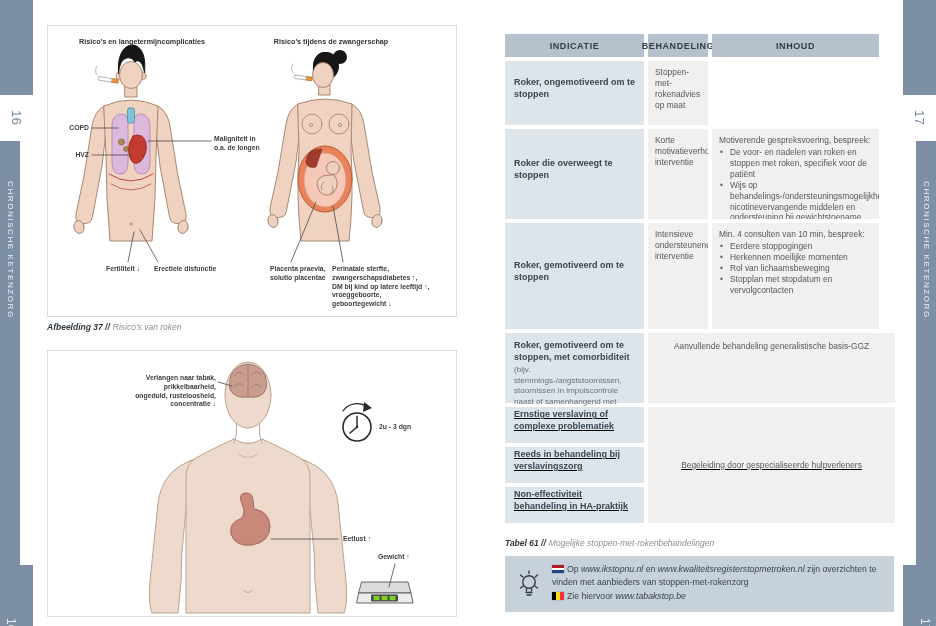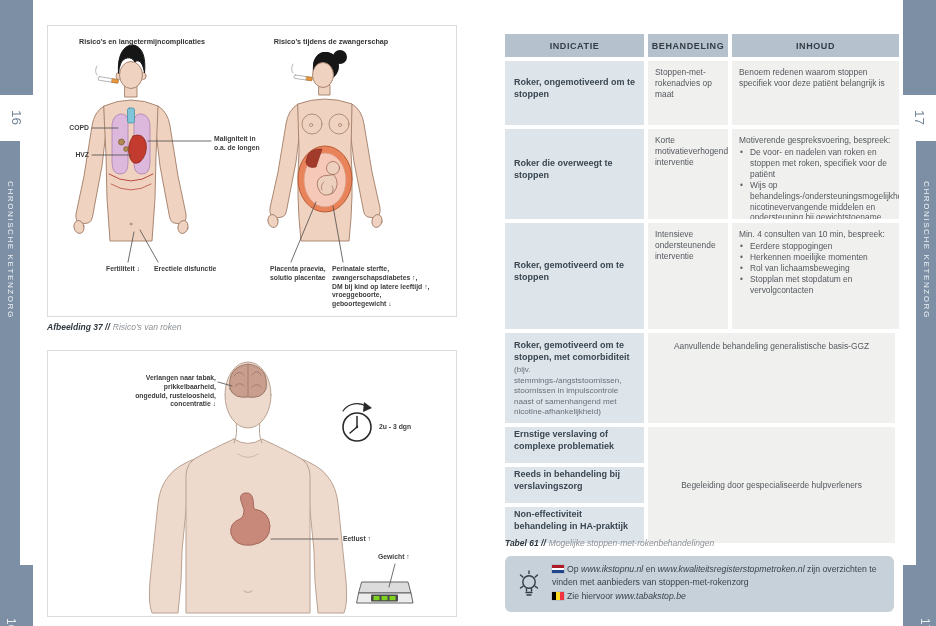--- a/index.html
+++ b/index.html
@@ -33,41 +33,41 @@
   .caption{position:absolute;font-size:8.5px;color:#8c9196;font-style:italic;}
   .caption b{color:#30393f;margin-right:3px;}
   #cap1{left:47px;top:322px;}
 
   
   #tablewrap{position:absolute;left:505px;top:34px;width:390px;display:flex;flex-direction:column;gap:4px;}
   .trow{display:flex;gap:4px;}
   .hcell{background:var(--table-header-bg,#b5c2ce);height:23px;display:flex;align-items:center;justify-content:center;
          font-size:9px;font-weight:bold;letter-spacing:.6px;color:#333c45;}
   .w-ind{width:139px;flex:none;}
-  .w-beh{width:80px;flex:none;}
+  .w-beh{width:60px;flex:none;}
   .w-inh{width:167px;flex:none;}
   .w-merged{width:247px;flex:none;}
   .indcell{background:var(--indication-bg,#dde4ea);box-sizing:border-box;padding:5px 8px 13px 9px;
            display:flex;flex-direction:column;justify-content:center;}
   .indcell .ttl{font-size:9px;font-weight:bold;color:#3a4650;line-height:1.3;}
   .indcell .note{font-size:8.1px;color:#67707a;line-height:1.3;margin-top:2px;}
   .gcell{background:var(--cell-bg,#f0f0ee);box-sizing:border-box;padding:6px 7px;
          font-size:8.4px;color:#54595e;line-height:1.3;overflow:hidden;}
   .gcell ul{margin:1px 0 0 0;padding:0 0 0 9px;list-style:none;}
   .gcell li{position:relative;padding-left:2px;}
   .gcell li::before{content:"•";position:absolute;left:-8px;color:#5b6167;}
   .mergecell{background:var(--cell-bg,#f0f0ee);box-sizing:border-box;text-align:center;
              font-size:8.4px;color:#54595e;}
   .m-top{padding-top:8px;}
   .m-center{display:flex;align-items:center;justify-content:center;}
   #cap2{left:505px;top:538px;text-align:right;}
 
   
   #tipbox{position:absolute;left:505px;top:556px;width:389px;height:56px;background:var(--tipbox-bg,#c7d1d9);
-          border-radius:6px;box-sizing:border-box;}
+          border-radius:1px;box-sizing:border-box;}
   #tipicon{position:absolute;left:11px;top:13px;}
   #tiptext{position:absolute;left:47px;top:7px;width:332px;font-size:8.7px;color:#39434d;line-height:1.55;}
   .flag{display:inline-block;width:12px;height:8px;margin-right:3px;vertical-align:-1px;box-shadow:0 0 0 .5px rgba(0,0,0,.15);}
   .flag-nl{background:linear-gradient(to bottom,#ae1c28 33%,#fff 33%,#fff 66%,#21468b 66%);}
   .flag-be{background:linear-gradient(to right,#000 33%,#fdda24 33%,#fdda24 66%,#ef3340 66%);}
   .url{font-style:italic;}
 </style>
 </head>
 <body>
 
@@ -257,21 +257,20 @@
       <div class="hcell w-ind">INDICATIE</div>
       <div class="hcell w-beh">BEHANDELING</div>
       <div class="hcell w-inh">INHOUD</div>
     </div>
 
     <div class="trow" style="height:64px;">
       <div class="indcell w-ind">
           <div class="ttl">Roker, ongemotiveerd om te stoppen</div>
         </div>
       <div class="gcell w-beh">Stoppen-met-rokenadvies op maat</div>
-      <div class="gcell w-inh">Benoem redenen waarom stoppen specifiek voor deze patiënt belangrijk is</div>
     </div>
 
     <div class="trow" style="height:90px;">
       <div class="indcell w-ind">
           <div class="ttl">Roker die overweegt te stoppen</div>
         </div>
       <div class="gcell w-beh">Korte motivatieverhogende interventie</div>
       <div class="gcell w-inh">
         <div>Motiverende gespreksvoering, bespreek:</div>
         <ul>
@@ -290,29 +289,29 @@
         <div>Min. 4 consulten van 10 min, bespreek:</div>
         <ul>
           <li>Eerdere stoppogingen</li>
           <li>Herkennen moeilijke momenten</li>
           <li>Rol van lichaamsbeweging</li>
           <li>Stopplan met stopdatum en vervolgcontacten</li>
         </ul>
       </div>
     </div>
 
-    <div class="trow" style="height:90px;border-radius:15px;">
+    <div class="trow" style="height:70px;border-radius:15px;">
       <div class="indcell w-ind" style="justify-content:flex-start;padding-top:7px;">
         <div class="ttl">Roker, gemotiveerd om te stoppen, met comorbiditeit</div>
         <div class="note">(bijv. stemmings-/angststoornissen, stoornissen in impulscontrole naast of samenhangend met nicotine-afhankelijkheid)</div>
       </div>
       <div class="mergecell m-top w-merged">Aanvullende behandeling generalistische basis-GGZ</div>
     </div>
 
-    <div class="trow" style="height:92px;">
+    <div class="trow" style="height:92px;text-decoration:underline;">
       <div style="display:flex;flex-direction:column;gap:4px;" class="w-ind">
         <div class="indcell" style="height:36px;">
             <div class="ttl">Ernstige verslaving of complexe problematiek</div>
           </div>
         <div class="indcell" style="height:36px;">
             <div class="ttl">Reeds in behandeling bij verslavingszorg</div>
           </div>
         <div class="indcell" style="height:36px;">
             <div class="ttl">Non-effectiviteit behandeling in HA-praktijk</div>
           </div>

